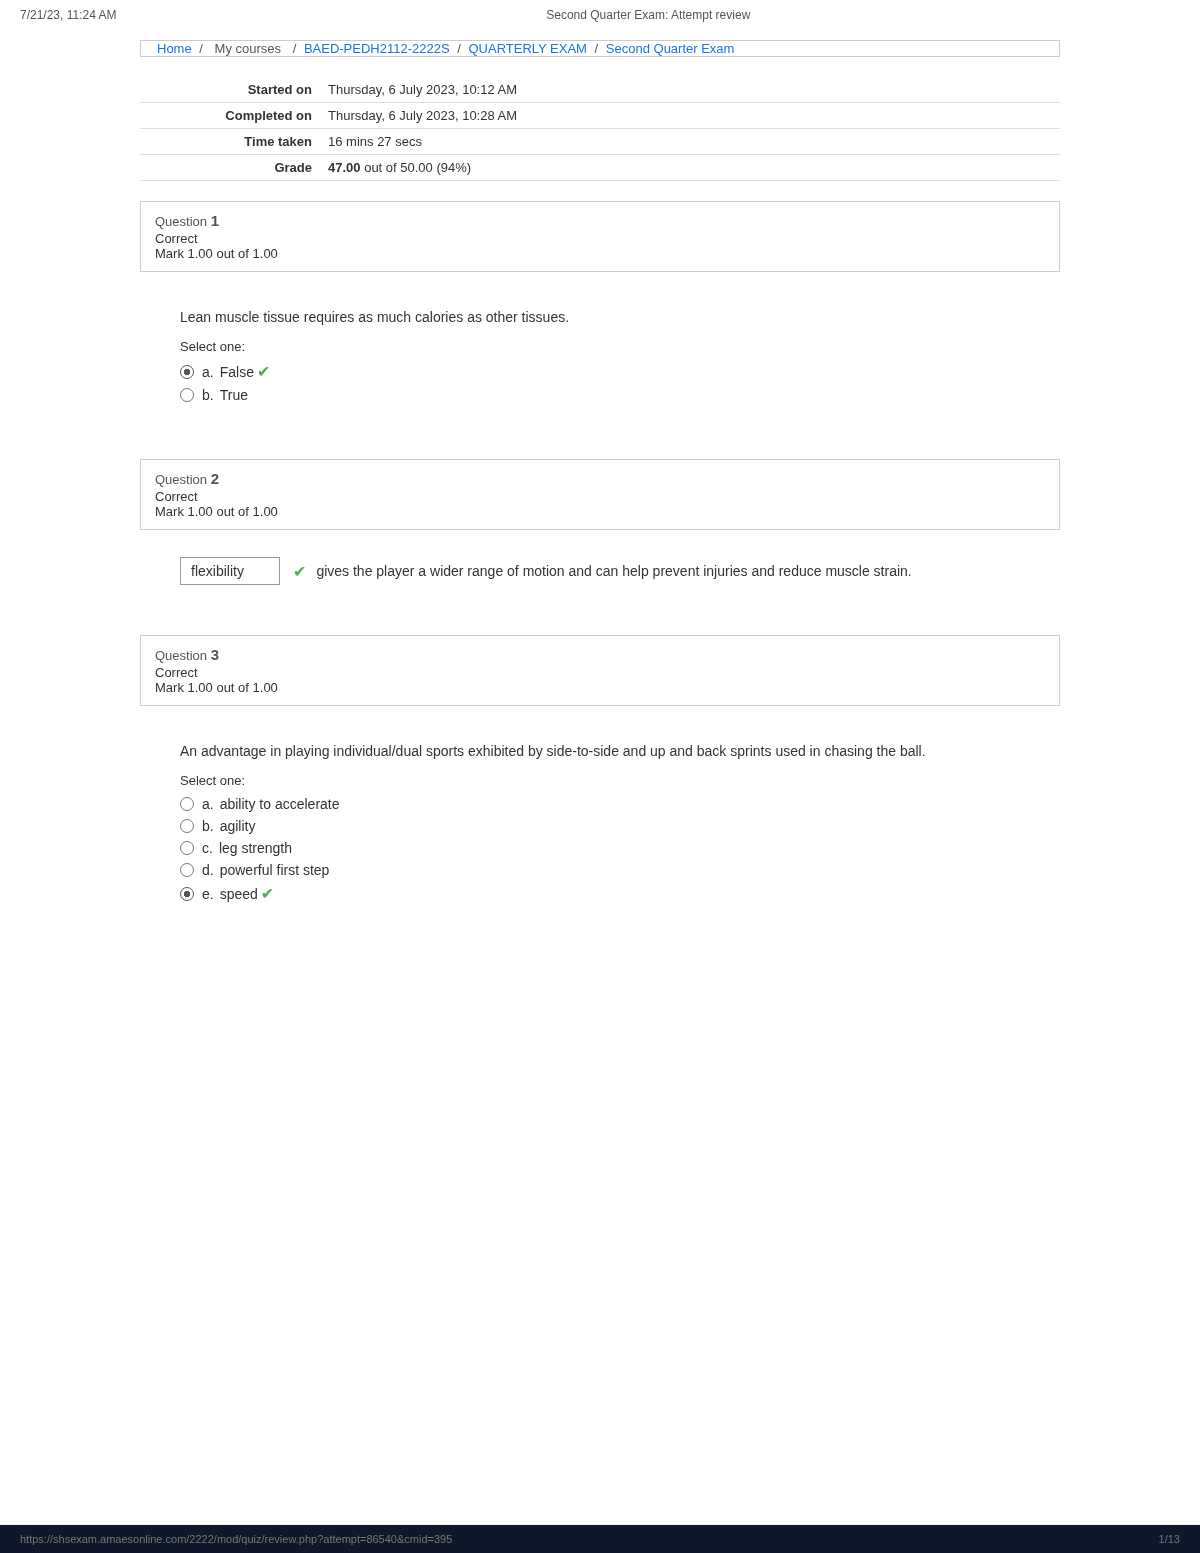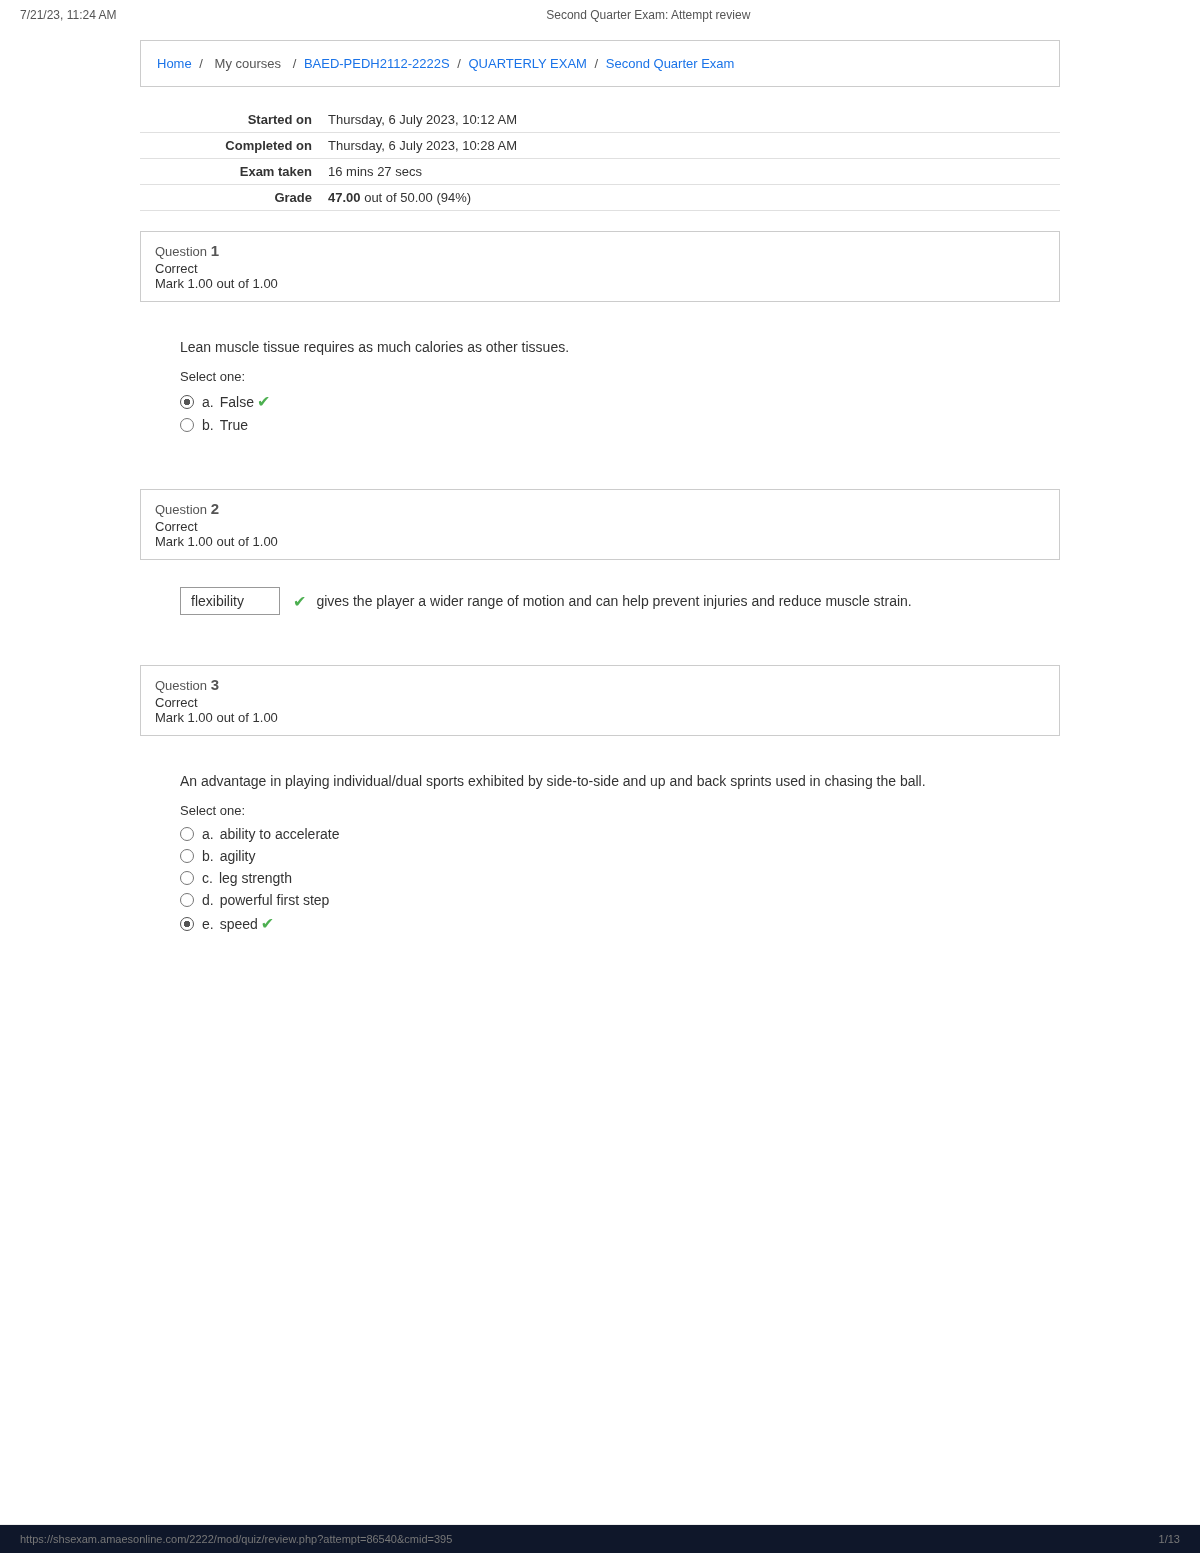--- a/index.html
+++ b/index.html
@@ -20,21 +20,21 @@
     .page-header-center {
       text-align: center;
     }
     .main-content {
       max-width: 960px;
       margin: 0 auto;
       padding: 10px 20px 60px 20px;
     }
     .breadcrumb {
       border: 1px solid #ccc;
-      padding: 15px 16px;
+      padding: 0 16px;
       margin-bottom: 20px;
       font-size: 13px;
       color: #555;
     }
     .breadcrumb a {
       color: #1a73e8;
       text-decoration: none;
     }
     .breadcrumb span { color: #555; margin: 0 4px; }
 
@@ -192,21 +192,21 @@
     <tbody>
         <tr>
       <td>Started on</td>
       <td>Thursday, 6 July 2023, 10:12 AM</td>
     </tr>
     <tr>
       <td>Completed on</td>
       <td>Thursday, 6 July 2023, 10:28 AM</td>
     </tr>
     <tr>
-      <td>Exam taken</td>
+      <td>Time taken</td>
       <td>16 mins 27 secs</td>
     </tr>
     <tr>
       <td>Grade</td>
       <td>
         <strong>47.00</strong><span> out of 50.00 (94%)</span>
       </td>
     </tr>
   </tbody>
     </table>

